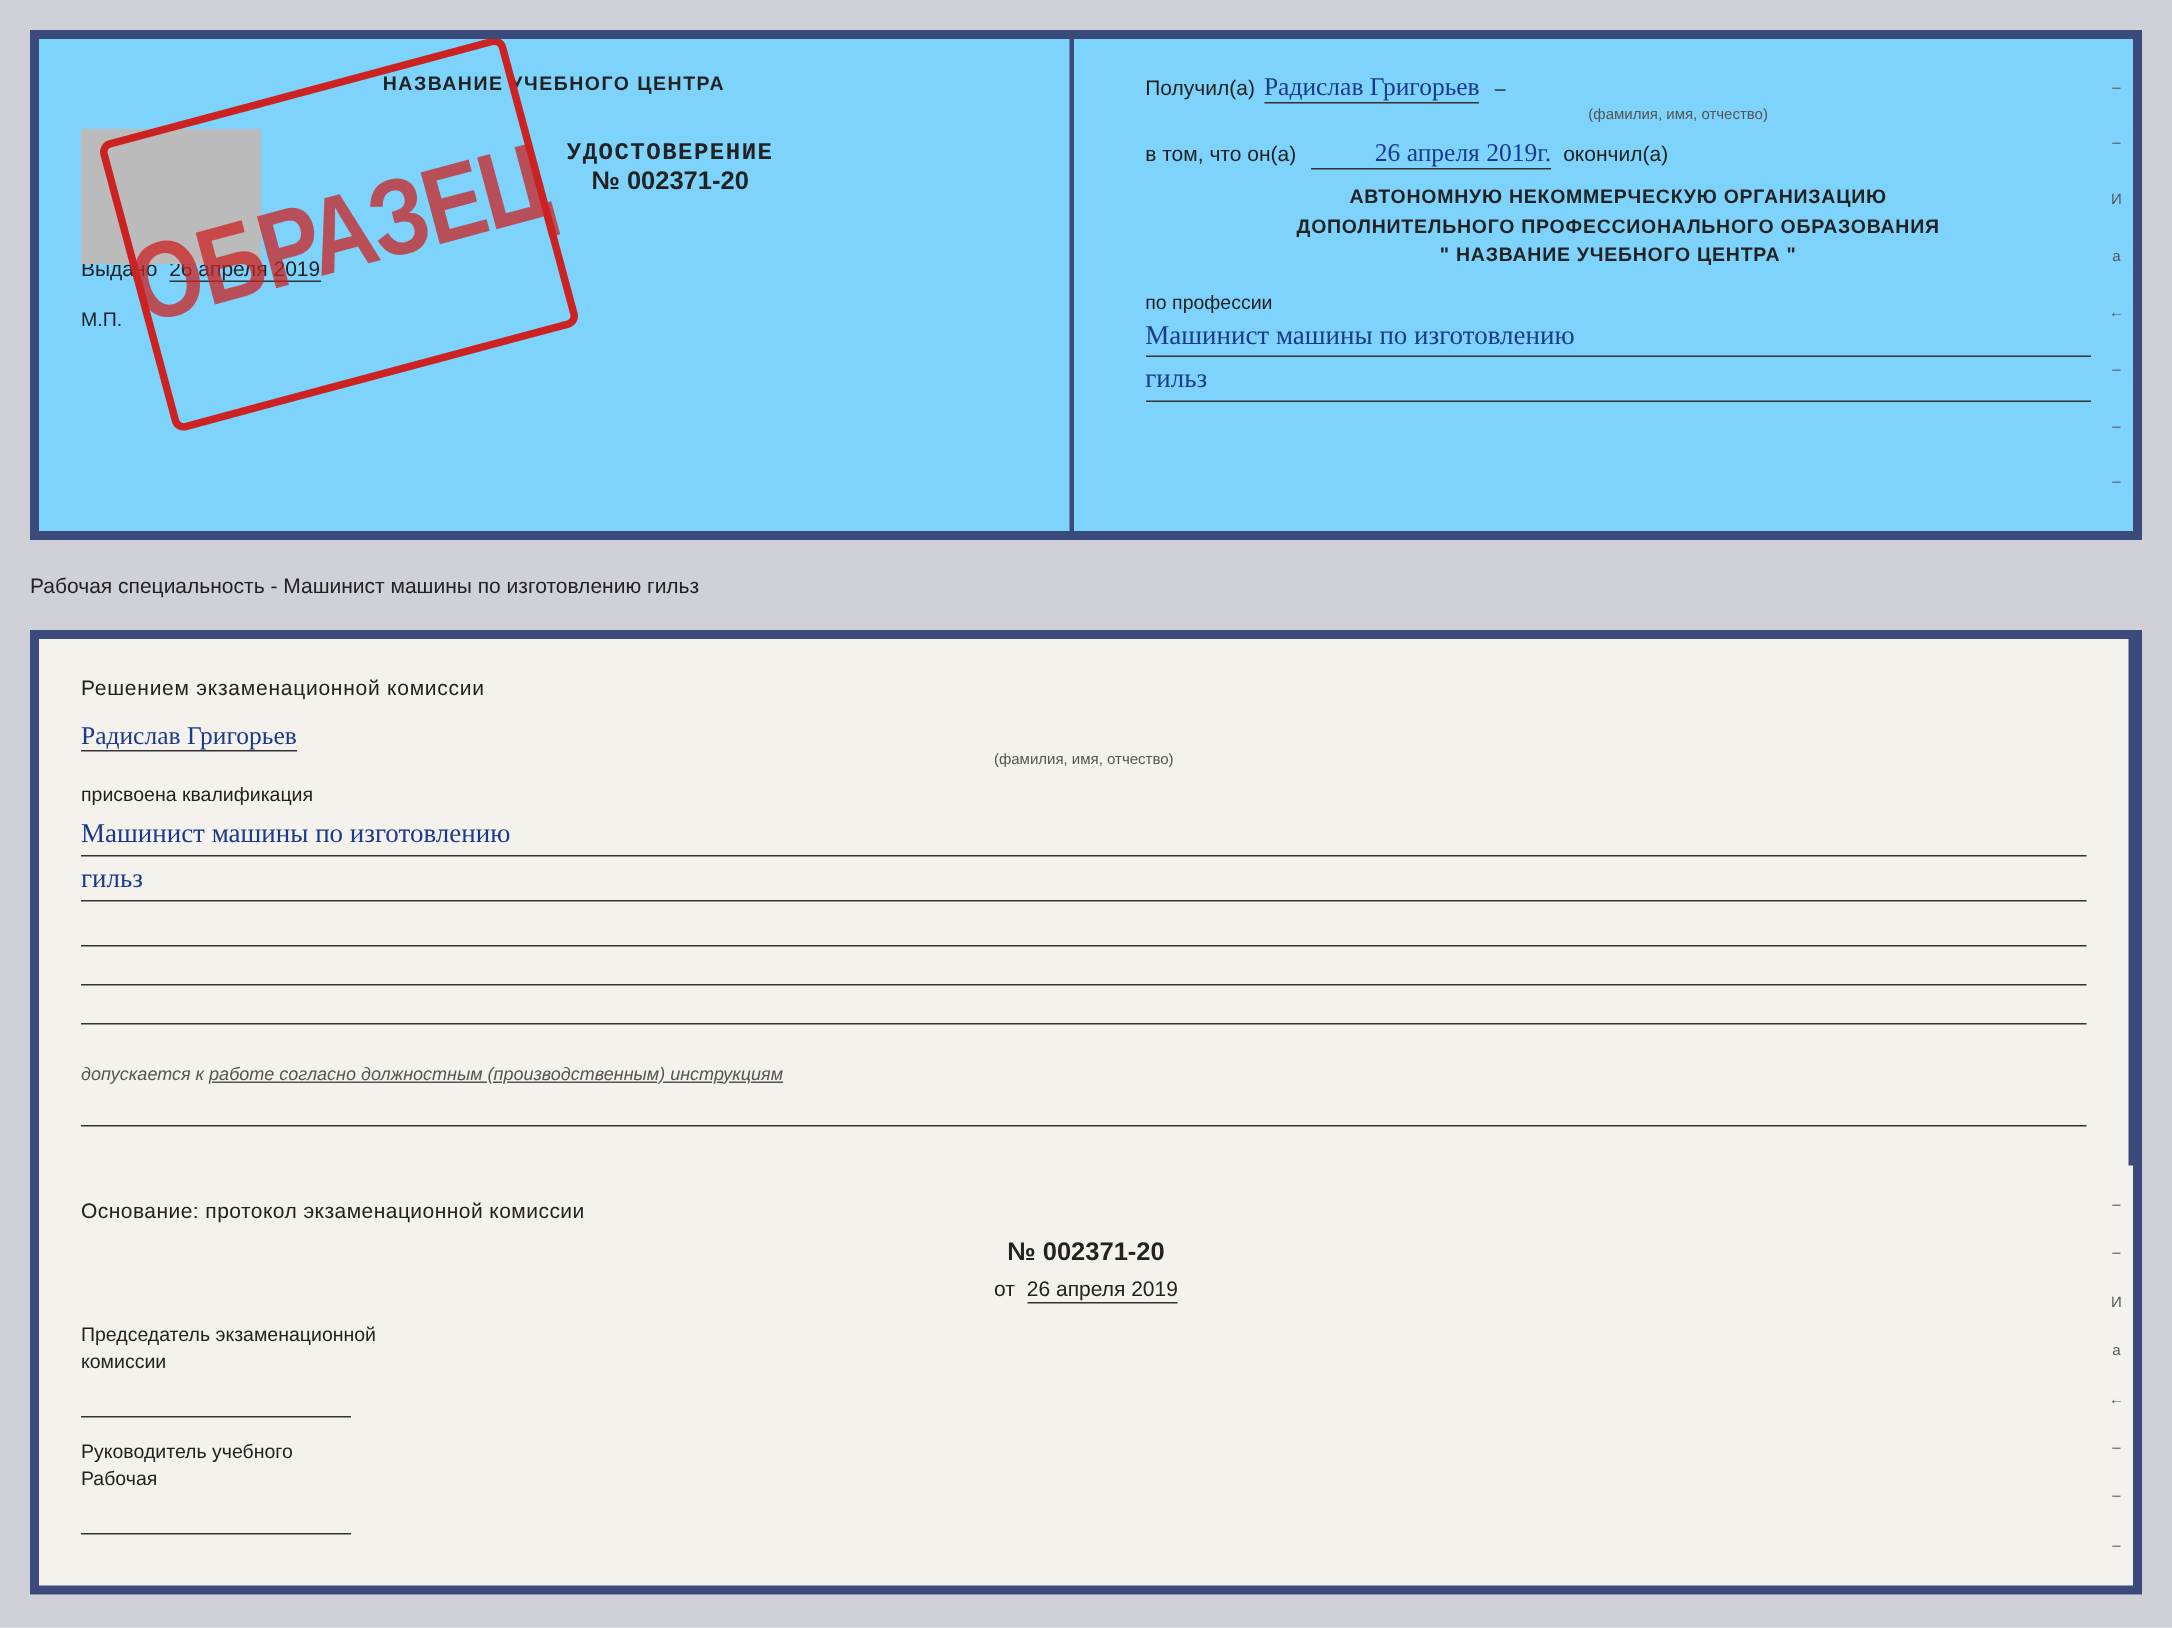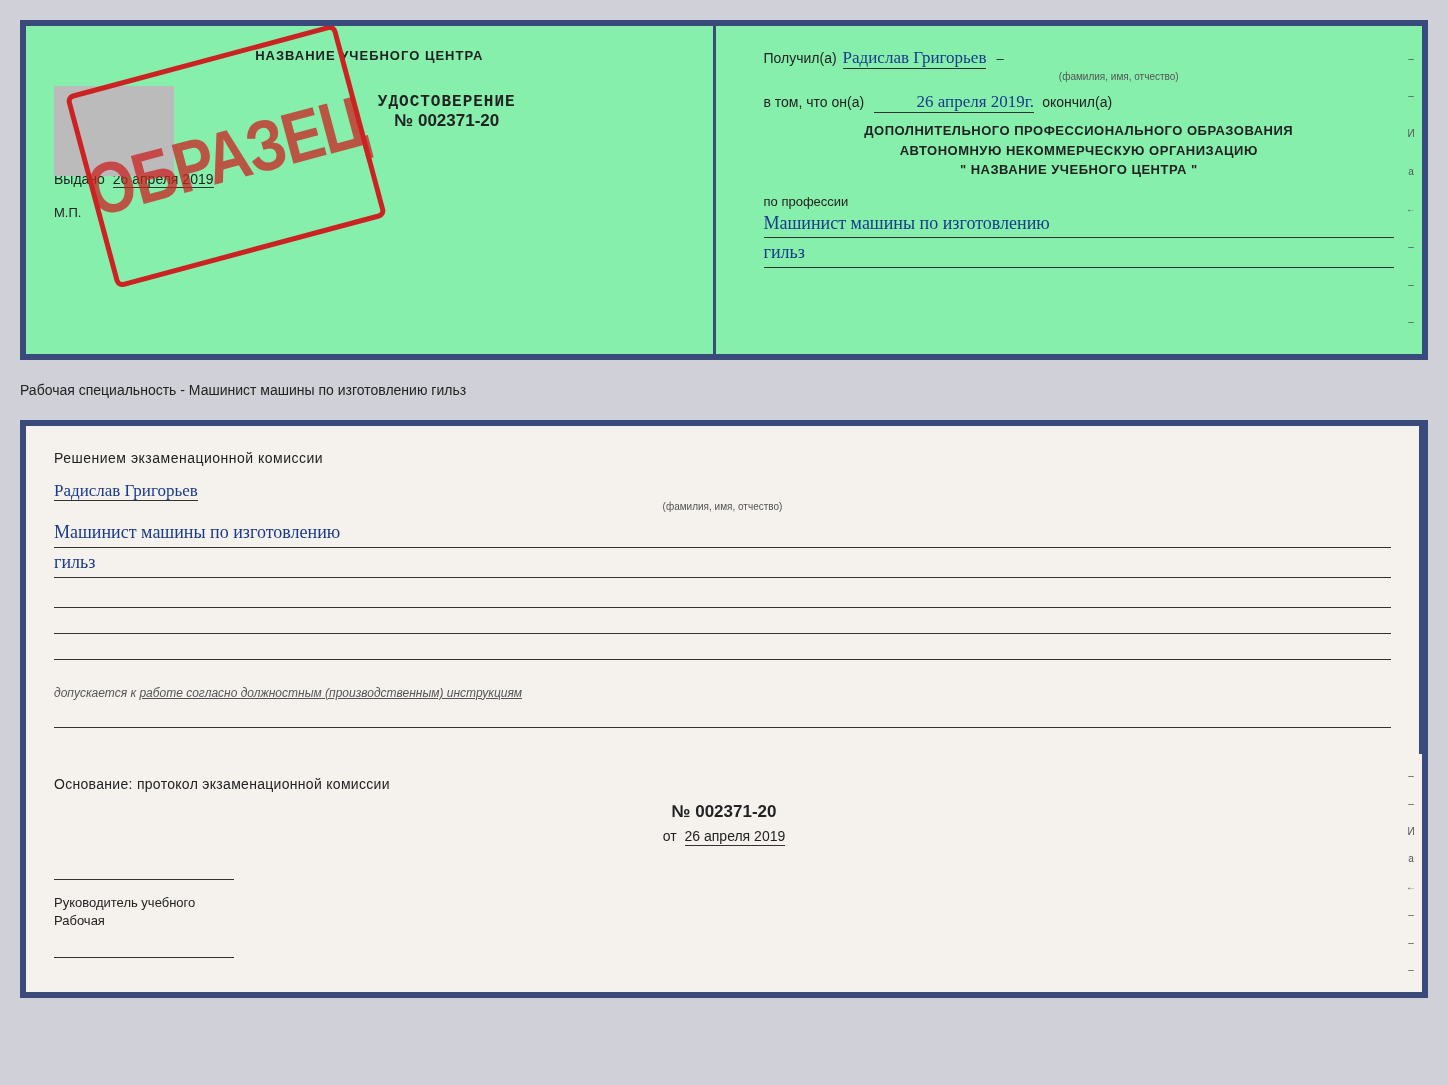--- a/index.html
+++ b/index.html
@@ -12,21 +12,21 @@
     }
 
     .page-wrapper {
       display: flex;
       flex-direction: column;
       gap: 18px;
     }
 
     
     .document-top {
-      background: #86efac;
+      background: #7dd3fc;
       border: 6px solid #3a4a7a;
       display: flex;
       width: 100%;
       position: relative;
       min-height: 340px;
       gap: 20px;
     }
 
     .doc-left, .doc-right {
       flex: 1;
@@ -365,22 +365,22 @@
       </div>
       <span class="sub-label" style="margin-left:80px; margin-top:-4px; margin-bottom:10px;">(фамилия, имя, отчество)</span>
 
       <div class="right-line field-group" style="margin-top:6px;">
         <span style="margin-right:10px;">в том, что он(а)</span>
         <span class="handwritten underline-field">26 апреля 2019г.</span>
         <span style="margin-left:8px;">окончил(а)</span>
       </div>
 
       <div class="block-text">
+        <div>АВТОНОМНУЮ НЕКОММЕРЧЕСКУЮ ОРГАНИЗАЦИЮ</div>
         <div>ДОПОЛНИТЕЛЬНОГО ПРОФЕССИОНАЛЬНОГО ОБРАЗОВАНИЯ</div>
-        <div>АВТОНОМНУЮ НЕКОММЕРЧЕСКУЮ ОРГАНИЗАЦИЮ</div>
         <div>" НАЗВАНИЕ УЧЕБНОГО ЦЕНТРА "</div>
       </div>
 
       <div class="profession-label">по профессии</div>
       <span class="profession-handwritten">Машинист машины по изготовлению</span>
       <span class="profession-handwritten">гильз</span>
 
       <div class="side-marks">
         <span class="side-mark">–</span>
         <span class="side-mark">–</span>
@@ -400,20 +400,21 @@
 
     <div class="bottom-left">
 
       <div class="komissia-title">Решением  экзаменационной  комиссии</div>
 
       <div class="field-group">
         <span class="handwritten">Радислав Григорьев</span>
         <span class="sub-label">(фамилия, имя, отчество)</span>
       </div>
 
+      <div class="assigned-label">присвоена квалификация</div>
       <span class="profession-handwritten">Машинист машины по изготовлению</span>
       <span class="profession-handwritten">гильз</span>
 
       <div class="blank-lines">
         <div class="blank-line"></div>
         <div class="blank-line"></div>
         <div class="blank-line"></div>
       </div>
 
       <div class="допускается-text">
@@ -428,20 +429,24 @@
       <div class="osnov-title">Основание: протокол экзаменационной комиссии</div>
 
       <div class="protocol-number">№ 002371-20</div>
 
       <div class="date-line">
         <span>от</span>
         <span style="border-bottom:1px solid #333; margin-left:4px; padding-bottom:1px;">26 апреля 2019</span>
       </div>
 
       <div class="sig-block">
+        <div class="sig-label">
+          <span>Председатель экзаменационной</span><br>
+          <span>комиссии</span>
+        </div>
         <div class="sig-line"></div>
       </div>
 
       <div class="sig-block">
         <div class="sig-label">
           <span>Руководитель учебного</span><br>
           <span>Рабочая</span>
         </div>
         <div class="sig-line"></div>
       </div>

